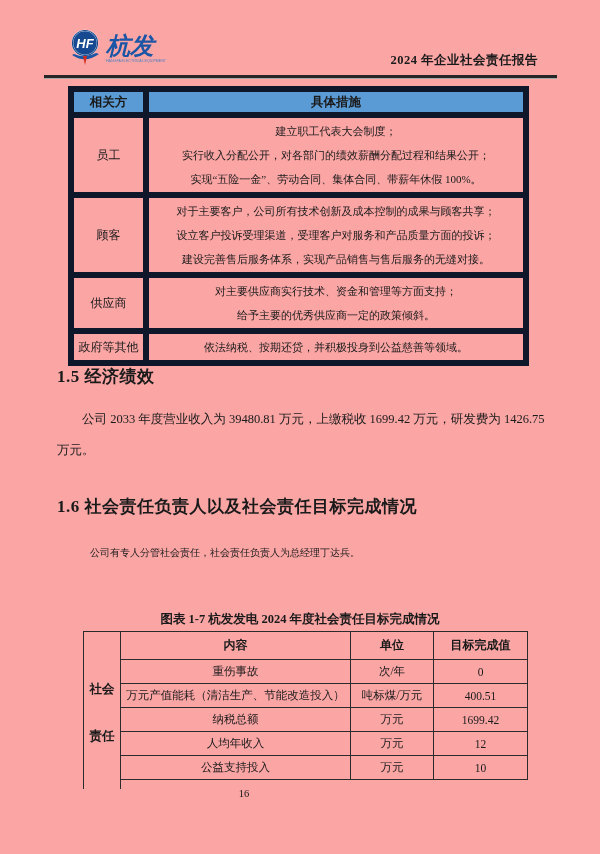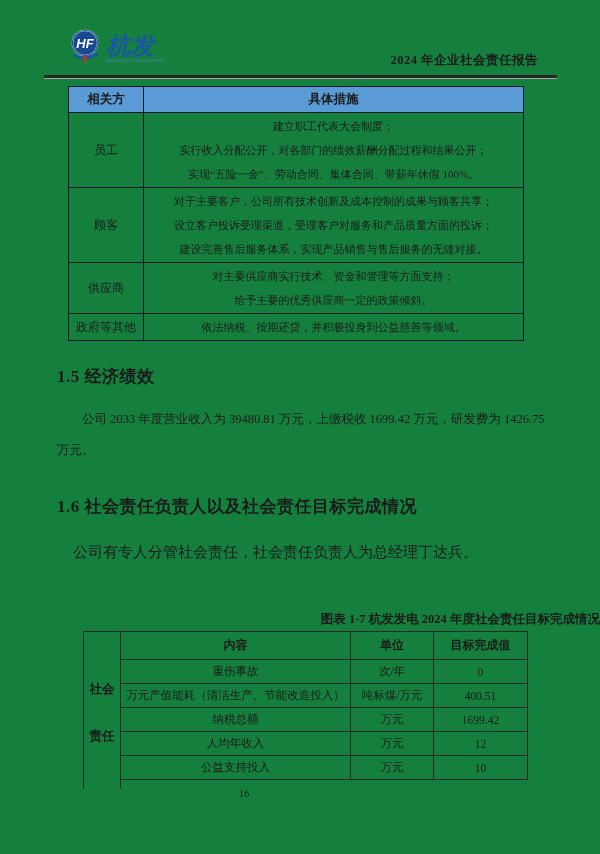--- a/index.html
+++ b/index.html
@@ -1,45 +1,45 @@
 <!DOCTYPE html>
 <html><head>
 <meta charset="utf-8">
 <style>
   * { margin:0; padding:0; box-sizing:border-box; }
   html,body { background:#ffffff; }
   .page {
     position:relative; width:600px; height:854px; margin:0 auto;
-    background:#15803d; overflow:hidden;
+    background:#fca5a5; overflow:hidden;
     font-family:"Liberation Serif","DejaVu Serif",serif;
     color:#1a1a1a;
   }
   
   .logo { position:absolute; left:70px; top:29px; display:flex; align-items:flex-start; }
   .logo svg { display:block; }
   .hdr-title { position:absolute; top:52px; right:62px; font-size:12.5px; font-weight:bold; letter-spacing:.5px; }
   .hdr-line { position:absolute; top:75px; left:44px; width:513px; height:2px;
               border-top:3px solid #262626; border-bottom:1px solid #a9a9a9; }
   
   .t1 { position:absolute; left:68px; top:86px; width:455px; border-collapse:collapse; table-layout:fixed; }
-  .t1 th, .t1 td { border:1px solid #0f172a;margin-left:12px; }
+  .t1 th, .t1 td { border:6px solid #0f172a;margin-left:12px; }
   .t1 th { background:#5b9bd5; font-size:12.5px; font-weight:bold; height:26px; text-align:center; }
   .t1 td.party { text-align:center; font-size:12px; }
   .t1 td.meas { padding:1px 7px;text-align:center; }
   .measure { font-size:11px; line-height:24px; white-space:nowrap; }
   
   .h-sec { position:absolute; left:57px; font-size:17px; font-weight:bold; letter-spacing:.5px; }
   .h15 { top:365px; }
   .h16 { top:495px; }
   .p15 { position:absolute; left:57px; top:404px; width:490px; font-size:12.5px; line-height:31px; }
   .p15 .ln1 { text-indent:25px; }
-  .p16 { position:absolute; left:48px; top:539px; width:490px; font-size:15px; line-height:27px;font-family:Liberation Serif, serif; }
+  .p16 { position:absolute; left:65px; top:539px; width:490px; font-size:10px; line-height:27px;font-family:Liberation Serif, serif; }
   .p16 div { text-indent:25px; }
   
-  .caption { position:absolute; top:611px; left:0; width:600px; text-align:right;
+  .caption { position:absolute; top:611px; left:0; width:600px; text-align:center;
              font-size:12.5px; font-weight:bold; }
   .t2wrap { position:absolute; left:83px; top:631px; width:444px; }
   .t2 { border-collapse:collapse; table-layout:fixed; width:444px; }
   .t2 th, .t2 td { border:1px solid #2b2b2b; text-align:center; }
   .t2 th { font-size:12px; font-weight:bold; height:28px; }
   .t2 td { font-size:11.5px; height:24px; }
   .t2 td.grp { border-bottom:none; font-weight:bold; font-size:12.5px; vertical-align:middle; }
   .grp-inner { display:flex; flex-direction:column; align-items:center; justify-content:center; gap:30px; padding-top:14px; }
   .stub { position:absolute; top:100%; width:1px; height:9px; background:#2b2b2b; }
   .stub.s1 { left:0; } .stub.s2 { left:37px; }

